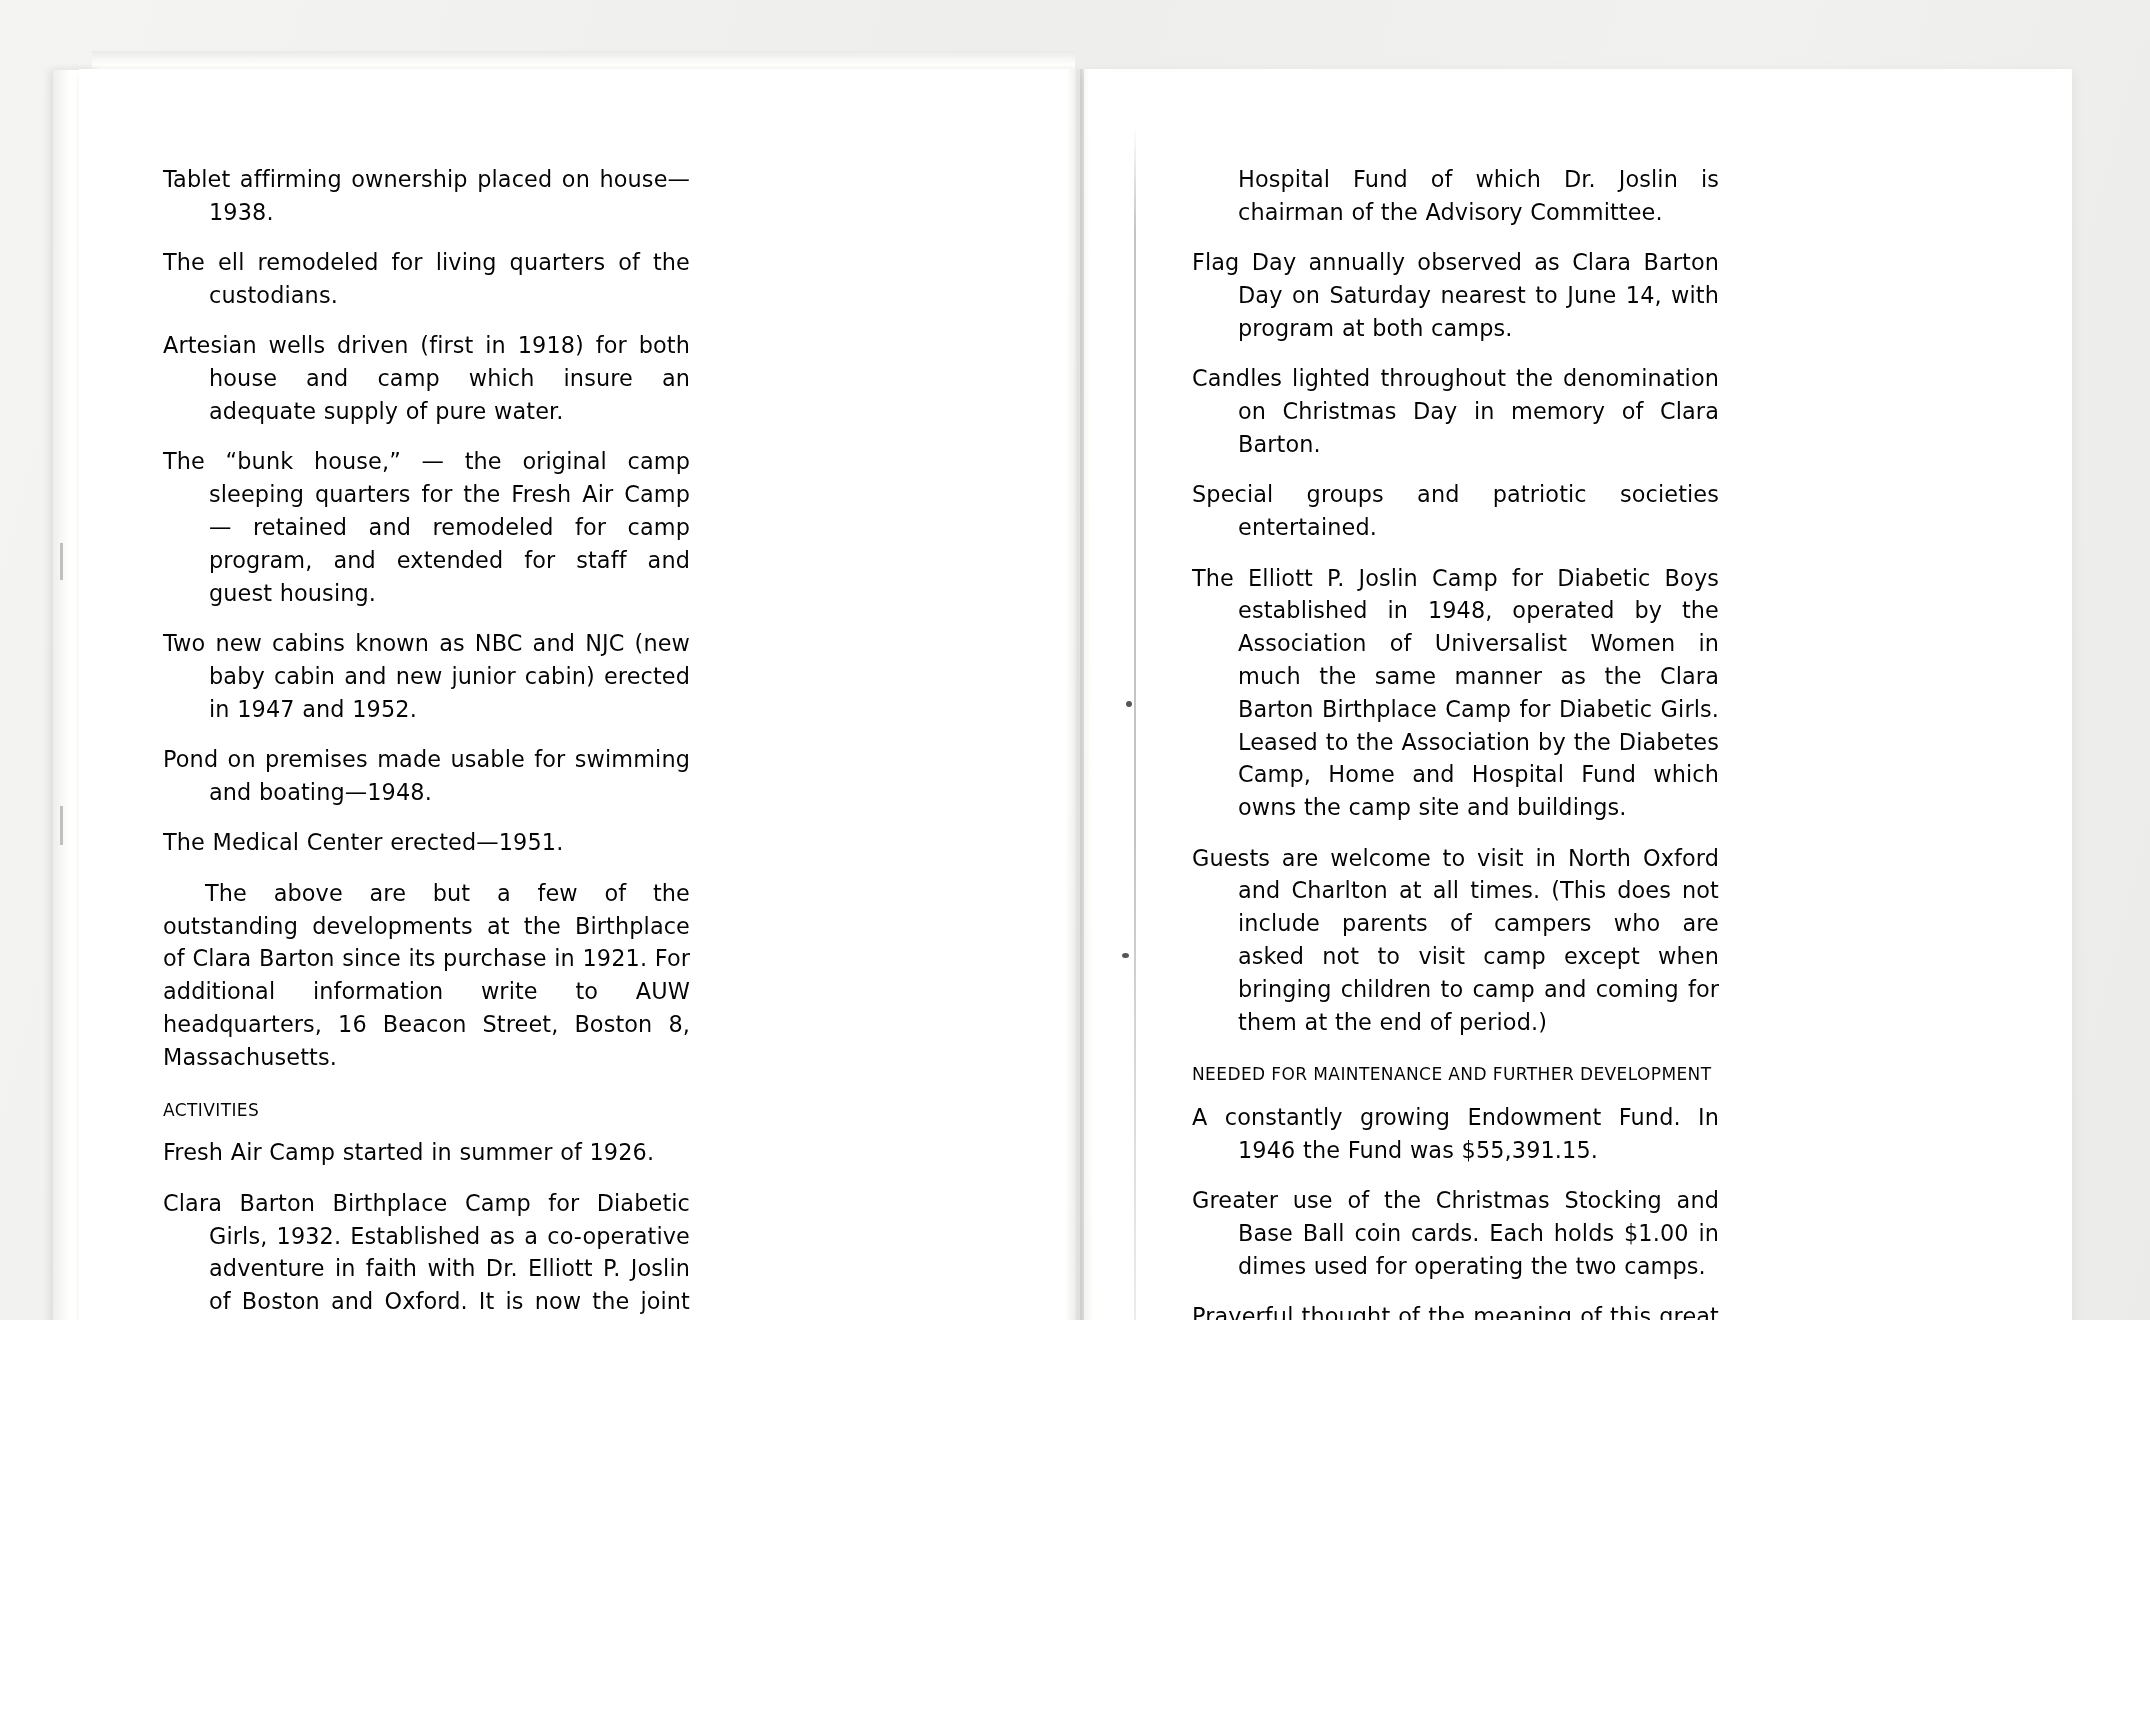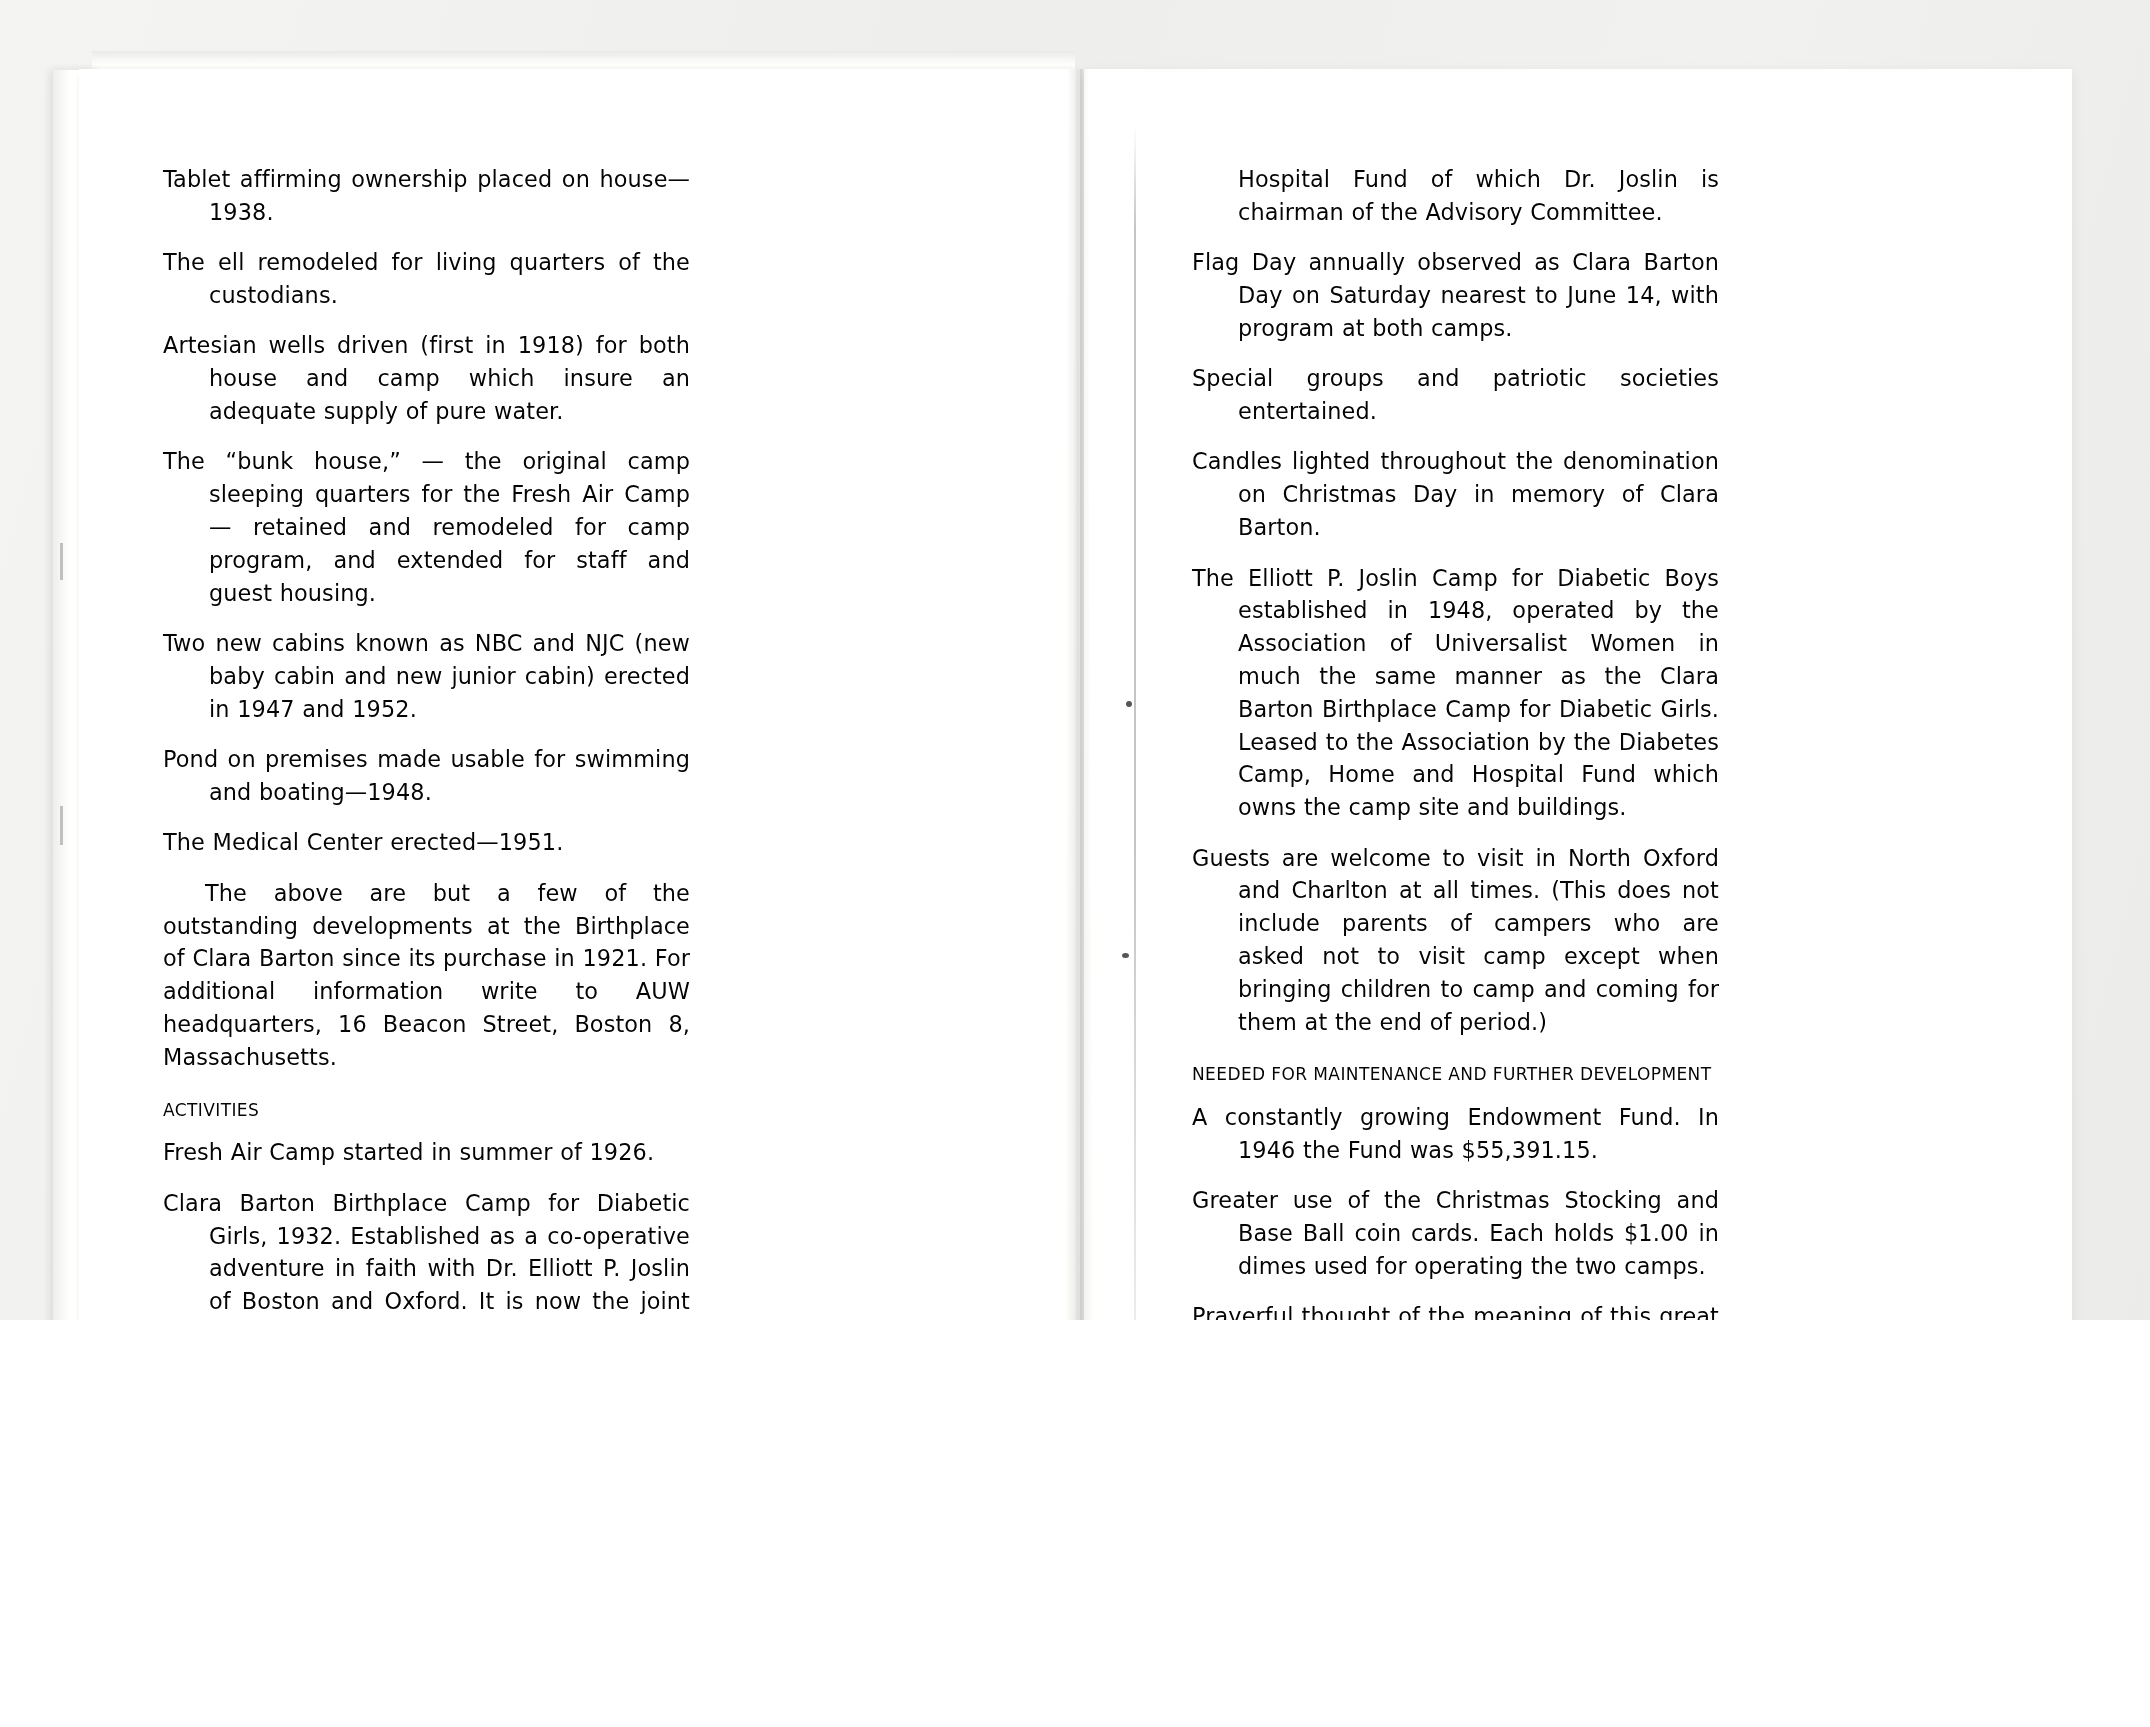--- a/index.html
+++ b/index.html
@@ -226,22 +226,22 @@
 
     </div>
 
     <div class="folio folio-left">14</div>
 
     <div class="col col-right">
 
       <div class="entry last-line-left" style="padding-left:46px; text-indent:0;">Hospital Fund of which Dr. Joslin is chairman of the Advisory Committee.</div>
 
       <div class="entry">Flag Day annually observed as Clara Barton Day on Saturday nearest to June 14, with program at both camps.</div>
+      <div class="entry">Candles lighted throughout the denomination on Christmas Day in memory of Clara Barton.</div>
       <div class="entry last-line-left">Special groups and patriotic societies entertained.</div>
-      <div class="entry">Candles lighted throughout the denomination on Christmas Day in memory of Clara Barton.</div>
       <div class="entry">The Elliott P. Joslin Camp for Diabetic Boys established in 1948, operated by the Association of Universalist Women in much the same manner as the Clara Barton Birthplace Camp for Diabetic Girls. Leased to the Association by the Diabetes Camp, Home and Hospital Fund which owns the camp site and buildings.</div>
       <div class="entry">Guests are welcome to visit in North Oxford and Charlton at all times. (This does not include parents of campers who are asked not to visit camp except when bringing children to camp and coming for them at the end of period.)</div>
 
       <div class="section-head">NEEDED FOR MAINTENANCE AND FURTHER DEVELOPMENT</div>
 
       <div class="entry">A constantly growing Endowment Fund. In 1946 the Fund was $55,391.15.</div>
       <div class="entry">Greater use of the Christmas Stocking and Base Ball coin cards. Each holds $1.00 in dimes used for operating the two camps.</div>
       <div class="entry last-line-left">Prayerful thought of the meaning of this great life, and unselfish devotion in the ministration of all who are privileged to serve and to share in the work carried on at her birthplace, and the two camps for diabetic girls and boys.</div>
 
     </div>

